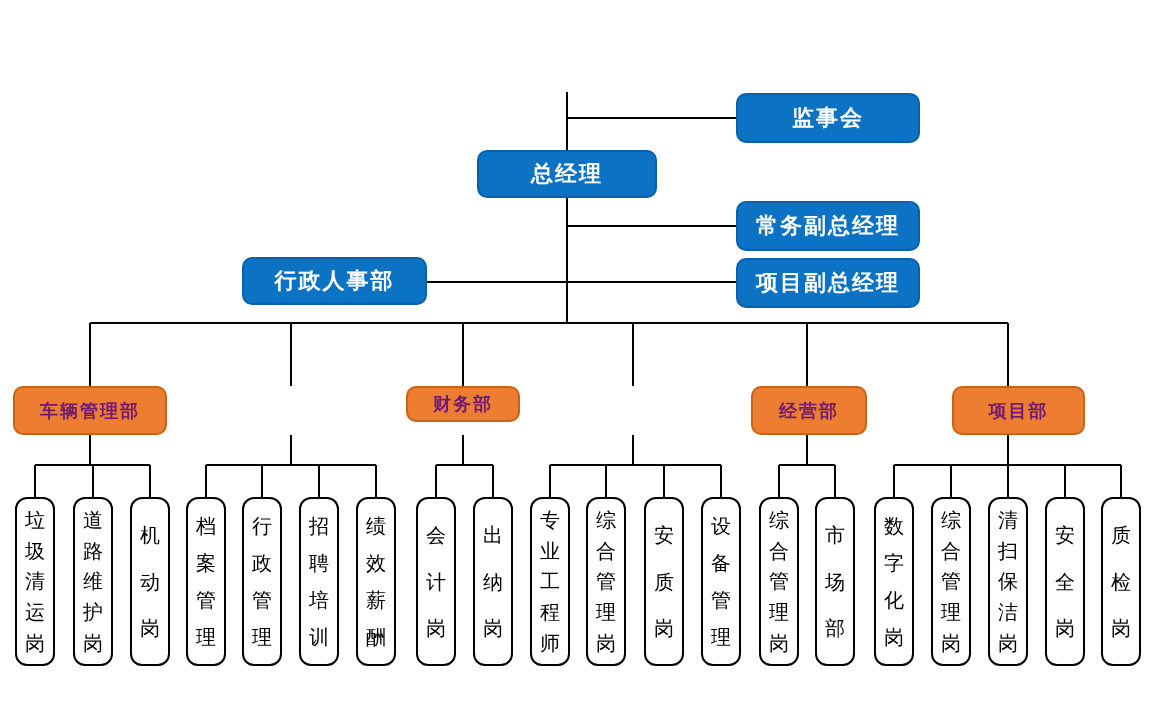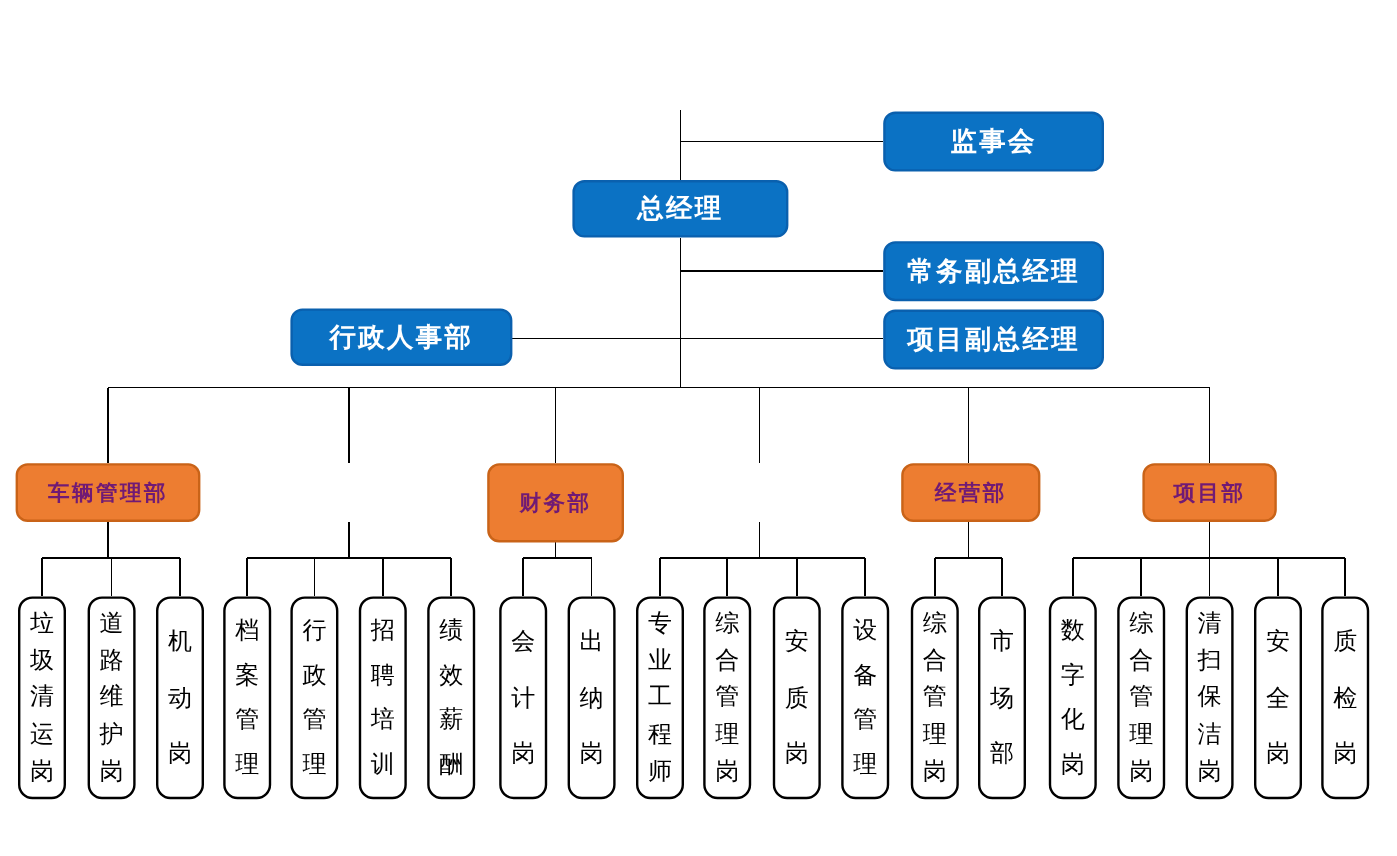--- a/index.html
+++ b/index.html
@@ -61,26 +61,26 @@
 
   <div class="node blue" style="left:736px;top:201px;width:184px;height:50px;">常务副总经理</div>
 
   <div class="node blue" style="left:242px;top:257px;width:185px;height:48px;">行政人事部</div>
 
   <div class="node blue" style="left:736px;top:258px;width:184px;height:50px;">项目副总经理</div>
 
   <div class="node orange" style="left:13px;top:386px;width:154px;height:49px;">车辆管理部</div>
 
 
-  <div class="node orange" style="left:406px;top:386px;width:114px;height:66px;">财务部</div>
+  <div class="node orange" style="left:406px;top:386px;width:114px;height:36px;">财务部</div>
 
 
   <div class="node orange" style="left:751px;top:386px;width:116px;height:49px;">经营部</div>
 
-  <div class="node orange" style="left:952px;top:386px;width:112px;height:49px;">项目部</div>
+  <div class="node orange" style="left:952px;top:386px;width:133px;height:49px;">项目部</div>
 
   <div class="pos" style="left:15px;">
       <div class="vtext">
         <span>垃</span>
         <span>圾</span>
         <span>清</span>
         <span>运</span>
         <span>岗</span>
       </div>
     </div>

